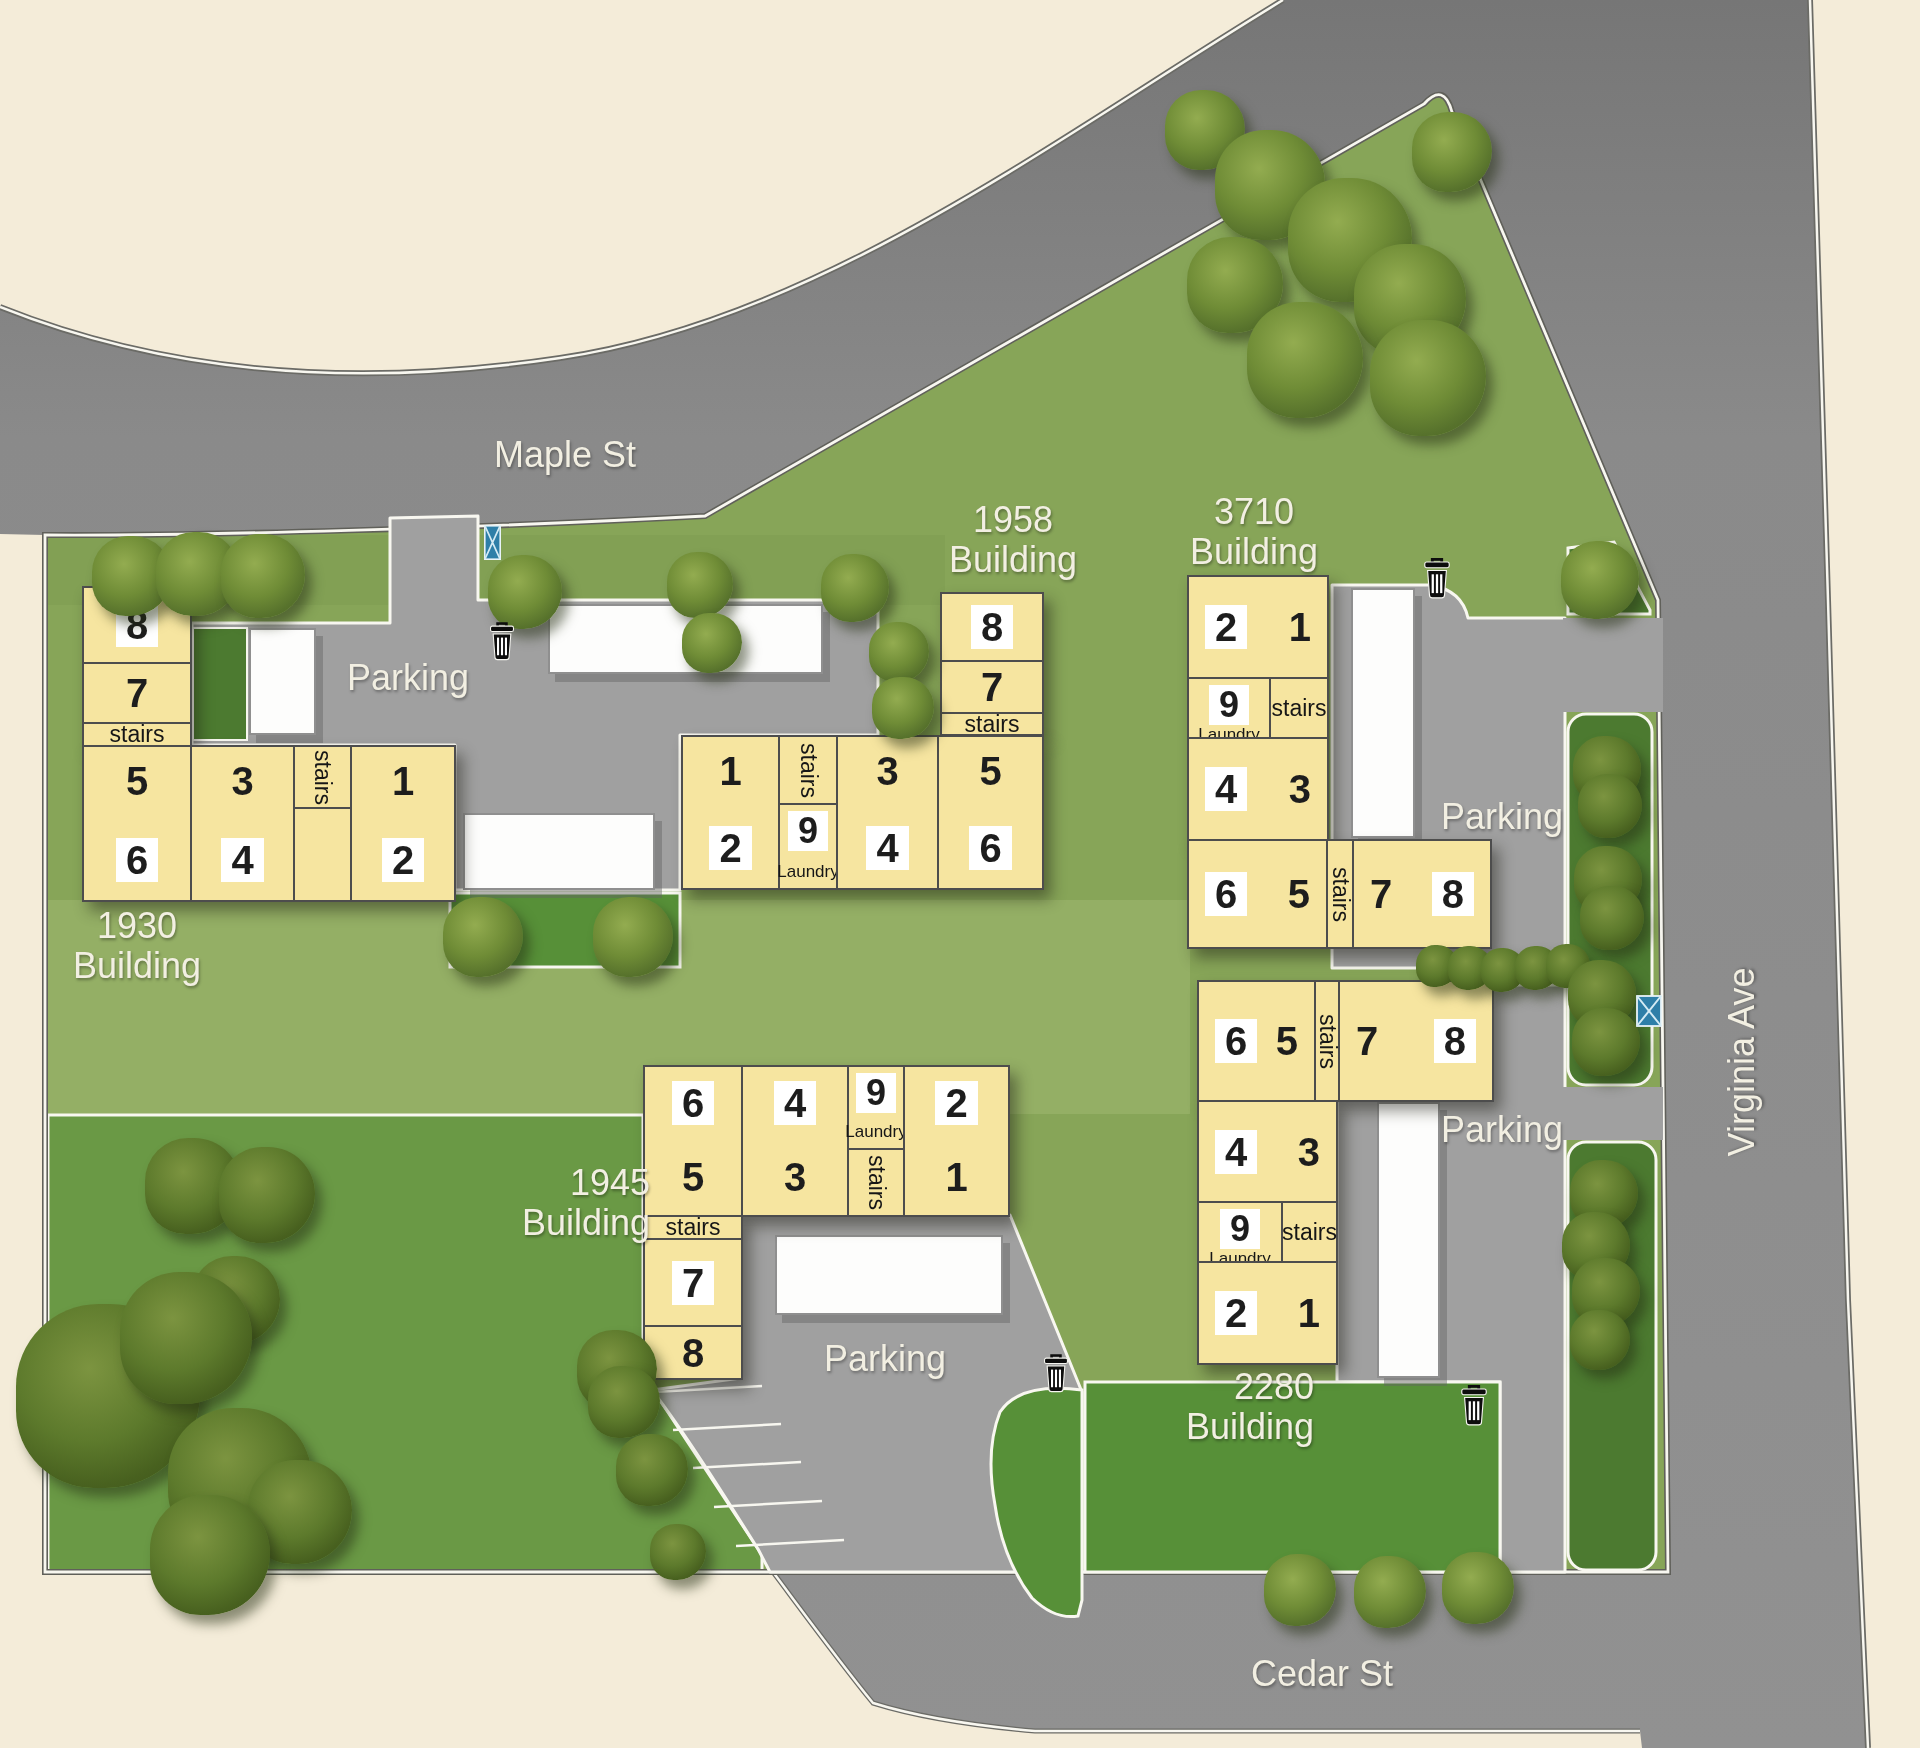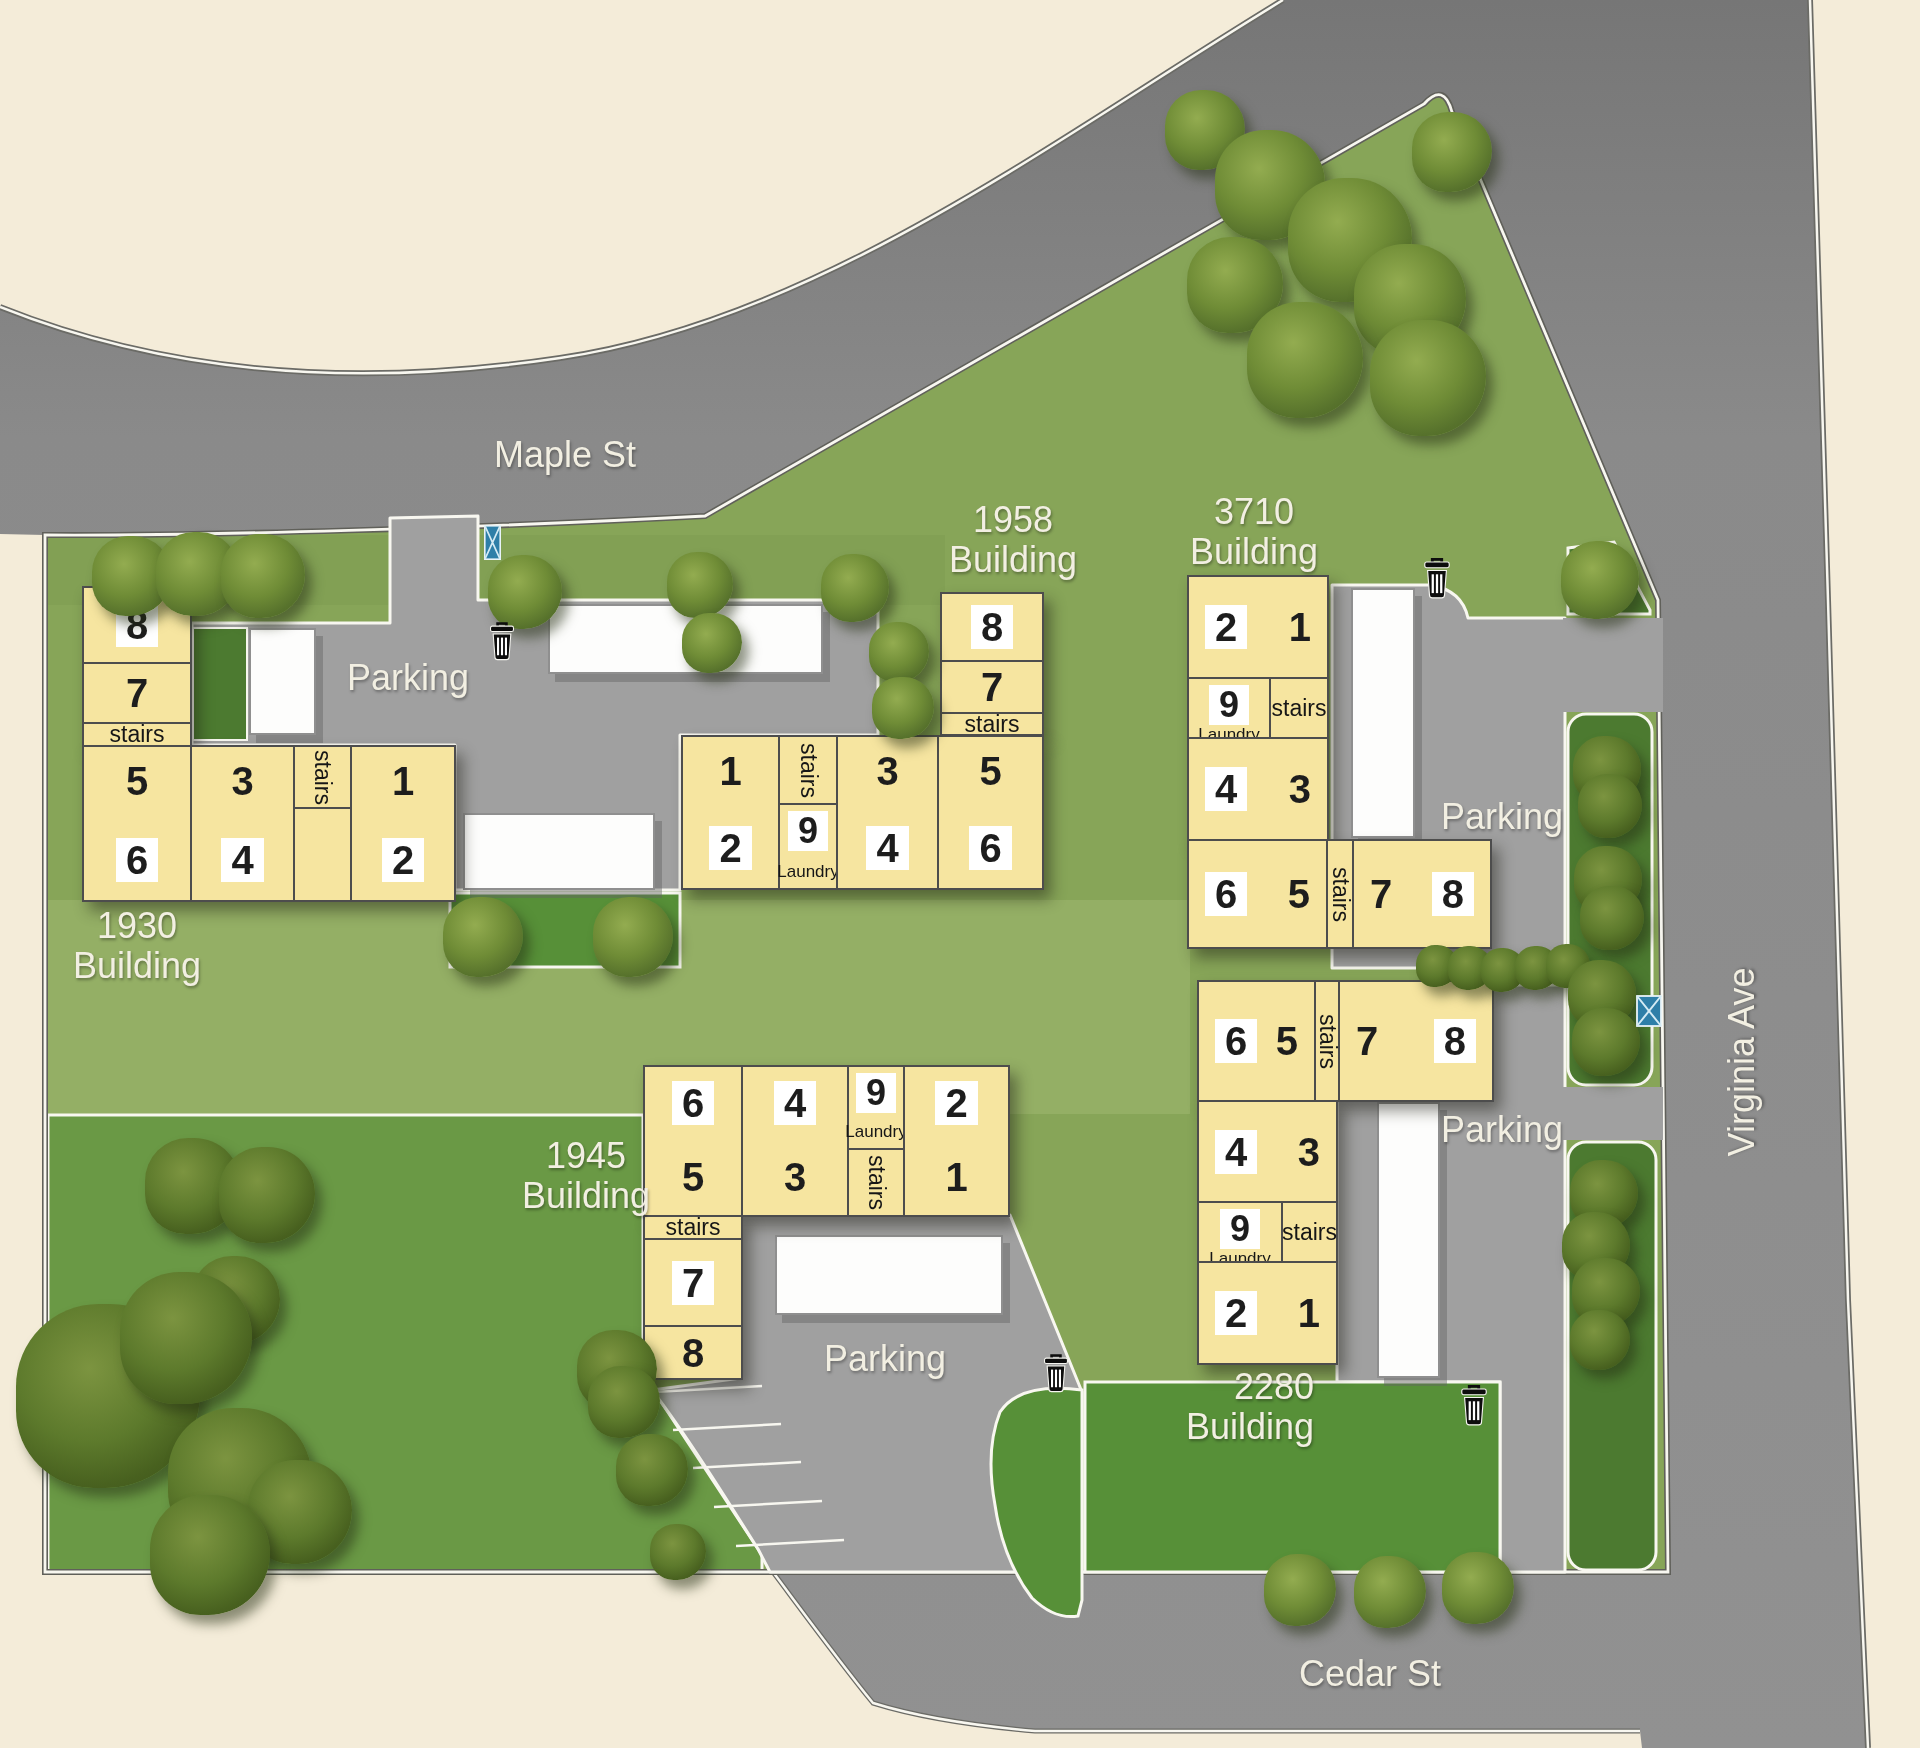--- a/index.html
+++ b/index.html
@@ -357,21 +357,21 @@
         <path d="M1,1 L16,34 M16,1 L1,34" stroke="#d4ebf4" stroke-width="1.8"></path>
       </svg></div>
   <div class="icon" style="left:1636px;top:995px;width:26px;height:32px;">
     <svg width="26" height="32" viewBox="0 0 26 32">
         <rect x="1" y="1" width="24" height="30" fill="#2e7fa8" stroke="#e8f3f8" stroke-width="1.8"></rect>
         <path d="M1,1 L25,31 M25,1 L1,31" stroke="#d4ebf4" stroke-width="2"></path>
       </svg></div>
 
   <div class="maplabel" style="left:565px;top:455px;"><span>Maple St</span></div>
   <div class="maplabel rot" style="left:1742px;top:1062px;"><span>Virginia Ave</span></div>
-  <div class="maplabel" style="left:1370px;top:1674px;text-align:center;"><span>Cedar St</span></div>
+  <div class="maplabel" style="left:1322px;top:1674px;text-align:center;"><span>Cedar St</span></div>
 
   <div class="maplabel" style="left:408px;top:678px;"><span>Parking</span></div>
   <div class="maplabel" style="left:1502px;top:817px;"><span>Parking</span></div>
   <div class="maplabel" style="left:1502px;top:1130px;"><span>Parking</span></div>
   <div class="maplabel" style="left:885px;top:1359px;"><span>Parking</span></div>
 
   <div class="maplabel" style="left:137px;top:946px;">
     <span style="display:block;">1930</span>
     <span style="display:block;">Building</span>
     </div>
@@ -380,18 +380,18 @@
     <span style="display:block;">Building</span>
     </div>
   <div class="maplabel" style="left:1254px;top:532px;">
     <span style="display:block;">3710</span>
     <span style="display:block;">Building</span>
     </div>
   <div class="maplabel" style="left:1250px;top:1407px;">
     <span style="display:block;text-align:right;">2280</span>
     <span style="display:block;">Building</span>
     </div>
-  <div class="maplabel" style="left:586px;top:1176px;">
+  <div class="maplabel" style="left:586px;top:1203px;text-align:right;">
     <span style="display:block;">1945</span>
     <span style="display:block;">Building</span>
     </div>
 
 </div>
 
 </body></html>

